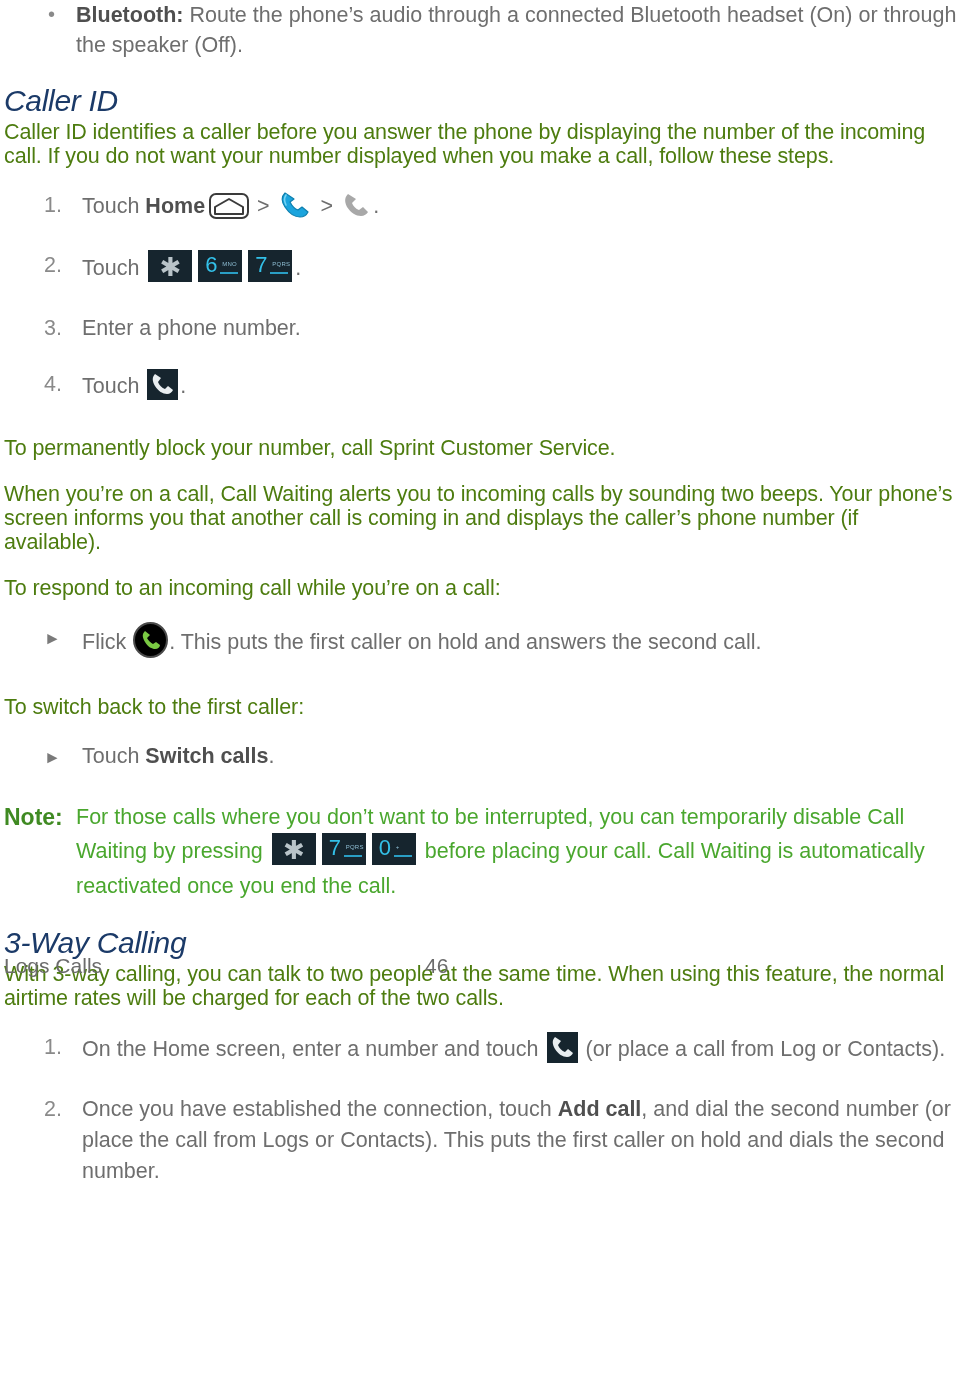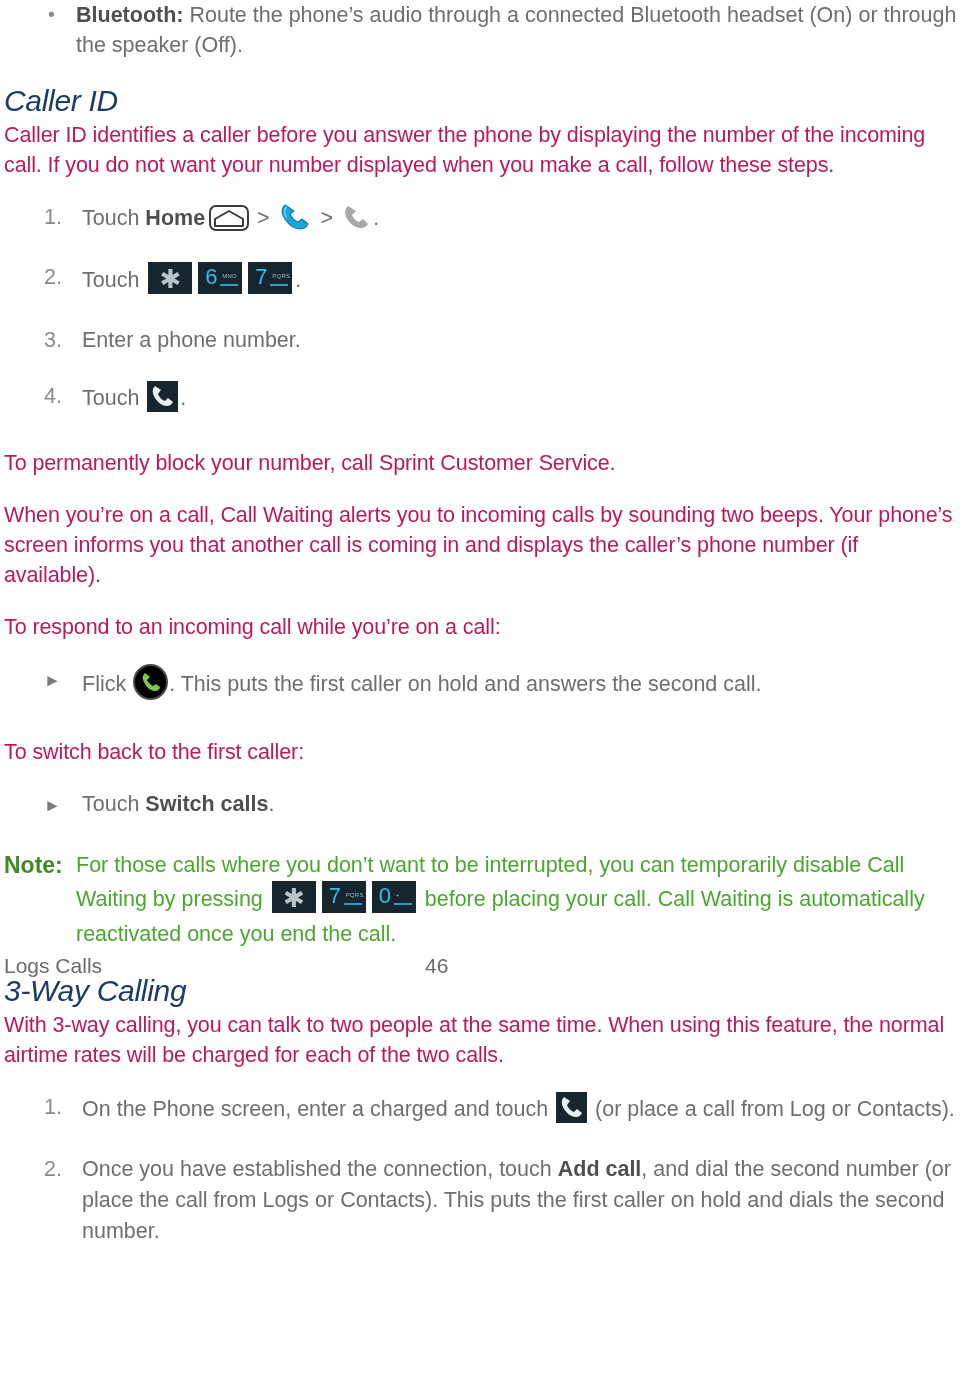--- a/index.html
+++ b/index.html
@@ -22,22 +22,22 @@
     padding: 0;
     box-sizing: border-box;
   }
   .content {
     padding: 0 8px 0 4px;
   }
 
   
   p.body {
     font-size: 21.5px;
-    line-height: 30px;
-    color: #be185d;
+    line-height: 24px;
+    color: #4d7c0f;
     margin: 0;
     letter-spacing: -0.1px;
   }
   p.para {
     margin: 0 0 0 0;
   }
   .spacer-md { height: 22px; }
   .spacer-lg { height: 30px; }
 
   h2.heading {
@@ -341,21 +341,21 @@
     </div>
 
     <div class="spacer-md"></div>
 
     <h2 class="heading">3-Way Calling</h2>
     <p class="body para">With 3-way calling, you can talk to two people at the same time. When using this feature, the normal airtime rates will be charged for each of the two calls.</p>
 
     <div class="spacer-md"></div>
 
     <ol class="steps">
-      <li><span>On the Phone screen, enter a charged and touch </span><span class="icon ic-phone-key"><svg width="25" height="24" viewBox="0 0 25 24">
+      <li><span>On the Home screen, enter a number and touch </span><span class="icon ic-phone-key"><svg width="25" height="24" viewBox="0 0 25 24">
               <path d="M5 2 C2 5 2 9 5 14 C8 19 13 22 17 22 C20 22 22 20 23 18 L18 14 L15 17 C12 16 9 13 8 10 L11 6 Z" fill="#e9eef0"></path>
             </svg></span><span> (or place a call from Log or Contacts).</span></li>
       <li><span>Once you have established the connection, touch </span><span class="bold">Add call</span><span>, and dial the second number (or place the call from Logs or Contacts). This puts the first caller on hold and dials the second number.</span></li>
     </ol>
 
   </div>
 
   <div class="footer">
     <span class="f-left">Logs Calls</span>
     <span class="f-page">46</span>

